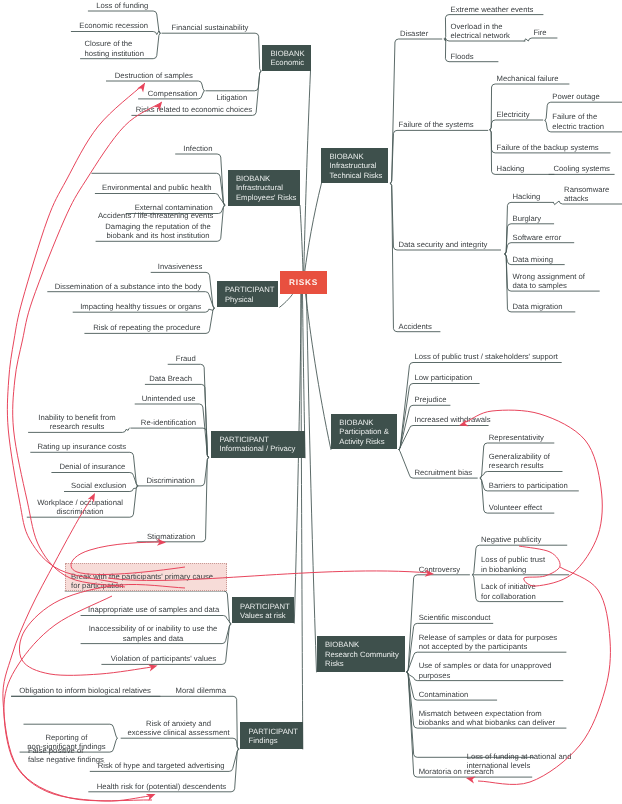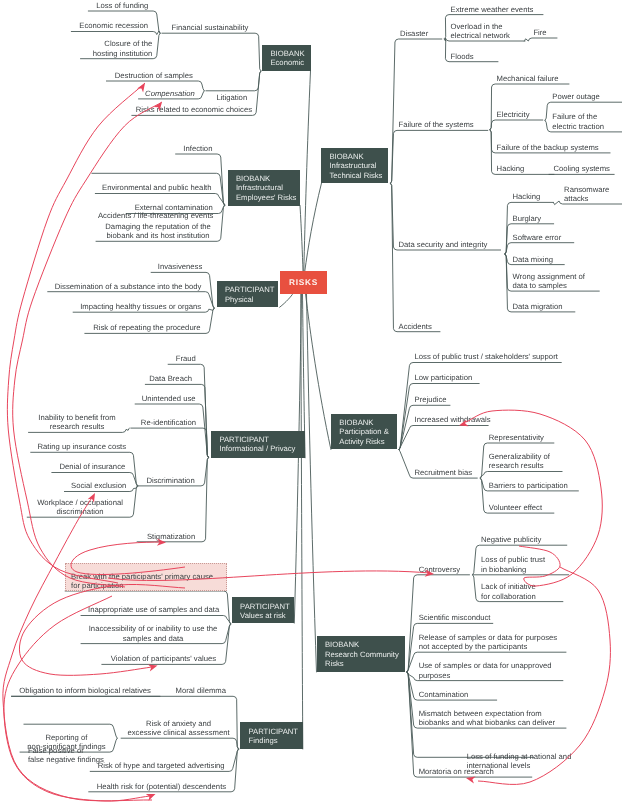--- a/index.html
+++ b/index.html
@@ -108,24 +108,24 @@
       <path d="M321.5,183.1C313.15,216.502 307.806,249.025 304.8,271" fill="none" stroke="#4a5a58" stroke-width="0.9" stroke-linecap="round" stroke-linejoin="round"></path>
       <path d="M330.9,449.5C318.2,390.144 310.072,332.35 305.5,293.3" fill="none" stroke="#4a5a58" stroke-width="0.9" stroke-linecap="round" stroke-linejoin="round"></path>
       <path d="M316.5,671.9C311.5,528.0319999999999 308.3,387.95000000000005 306.5,293.3" fill="none" stroke="#4a5a58" stroke-width="0.9" stroke-linecap="round" stroke-linejoin="round"></path>
     </svg>
   <div id="labels">
       <div class="topic" style="top: 23.1px; left: 165.9px; width: 88.2px; text-align: center;">Financial sustainability</div>
       <div class="topic" style="top: 80.7px; left: 209.9px; width: 43.8px; text-align: center; margin-top: 12px;">Litigation</div>
       <div class="topic" style="top: 105.3px; left: 135.8px; width: 115.8px; text-align: center;">Risks related to economic choices</div>
       <div class="topic" style="top: 0.9px; left: 92.3px; width: 59.9px; text-align: center;">Loss of funding</div>
       <div class="topic" style="top: 21.4px; left: 75.3px; width: 76.9px; text-align: center;">Economic recession</div>
-      <div class="topic" style="top: 39.2px; left: 84.5px; width: 67.7px; text-align: right;">Closure of the
+      <div class="topic" style="top: 39.2px; left: 84.5px; width: 67.7px; text-align: left;">Closure of the
 hosting institution</div>
       <div class="topic" style="top: 70.9px; left: 110.4px; width: 86.9px; text-align: center;">Destruction of samples</div>
-      <div class="topic" style="top: 88.8px; left: 142.5px; width: 54.8px; text-align: center; font-style: italic;">Compensation</div>
+      <div class="topic" style="top: 88.8px; left: 142.5px; width: 54.8px; text-align: right;">Compensation</div>
       <div class="topic" style="top: 143.9px; left: 179.6px; width: 36.6px; text-align: center;">Infection</div>
       <div class="topic" style="top: 163.2px; left: 95.9px; width: 119.6px; text-align: center; margin-top: 48px;">Accidents / life-threatening events</div>
       <div class="topic" style="top: 183.4px; left: 99.3px; width: 115px; text-align: center;">Environmental and public health</div>
       <div class="topic" style="top: 203.4px; left: 130.2px; width: 87.2px; text-align: center;">External contamination</div>
       <div class="topic" style="top: 221.8px; left: 100px; width: 116.2px; text-align: center;">Damaging the reputation of the
 biobank and its host institution</div>
       <div class="topic" style="top: 262.3px; left: 155.1px; width: 49.9px; text-align: center;">Invasiveness</div>
       <div class="topic" style="top: 281.6px; left: 51.7px; width: 152.8px; text-align: center;">Dissemination of a substance into the body</div>
       <div class="topic" style="top: 302.1px; left: 77.1px; width: 127.2px; text-align: center;">Impacting healthy tissues or organs</div>
       <div class="topic" style="top: 323.3px; left: 88.8px; width: 116.2px; text-align: center;">Risk of repeating the procedure</div>

